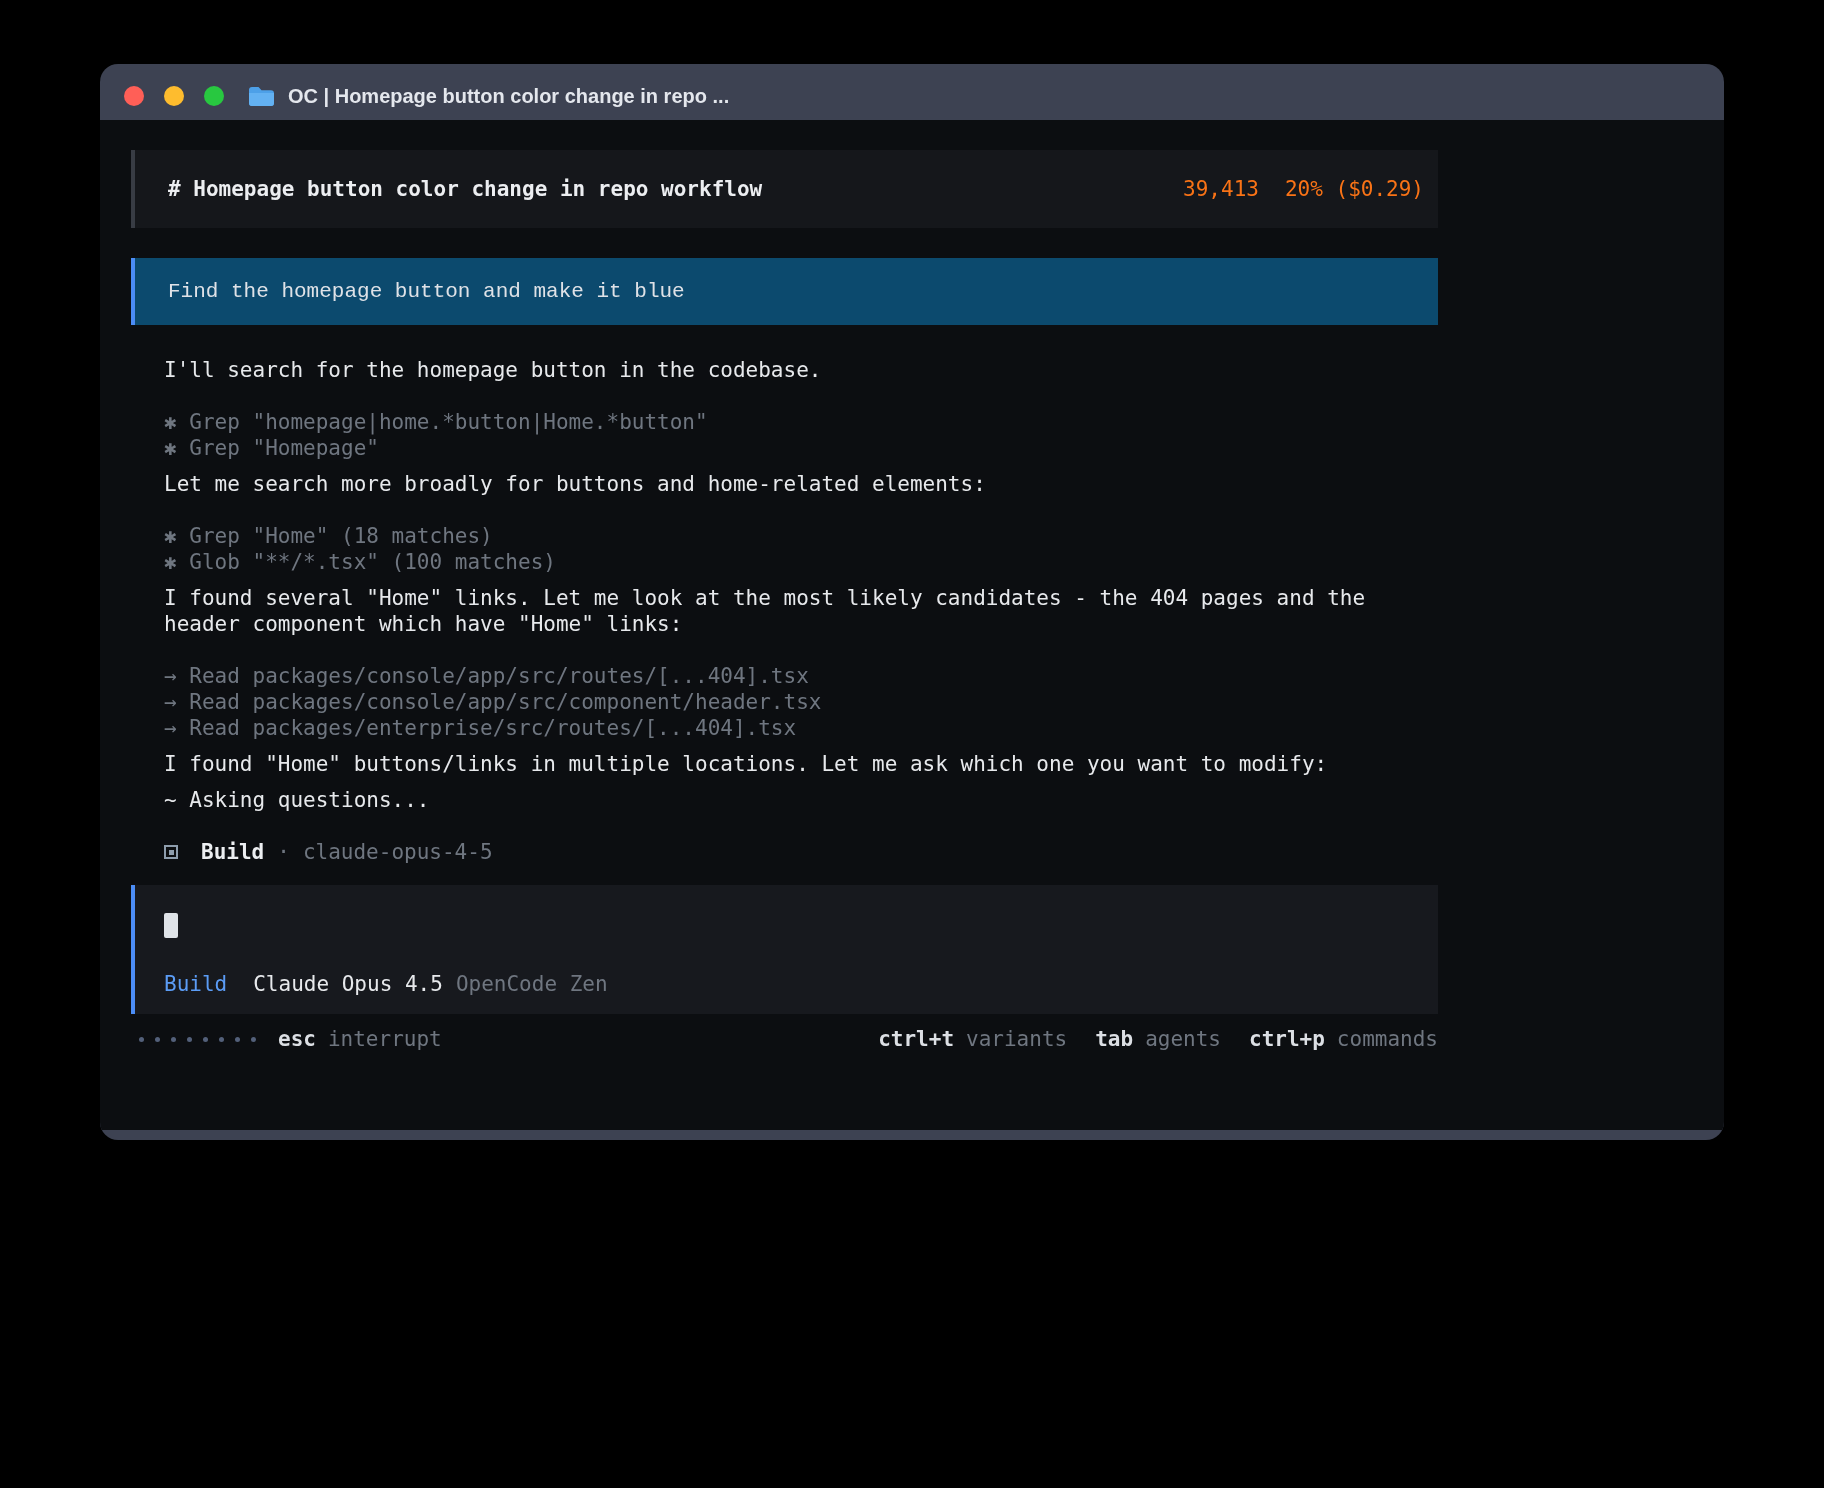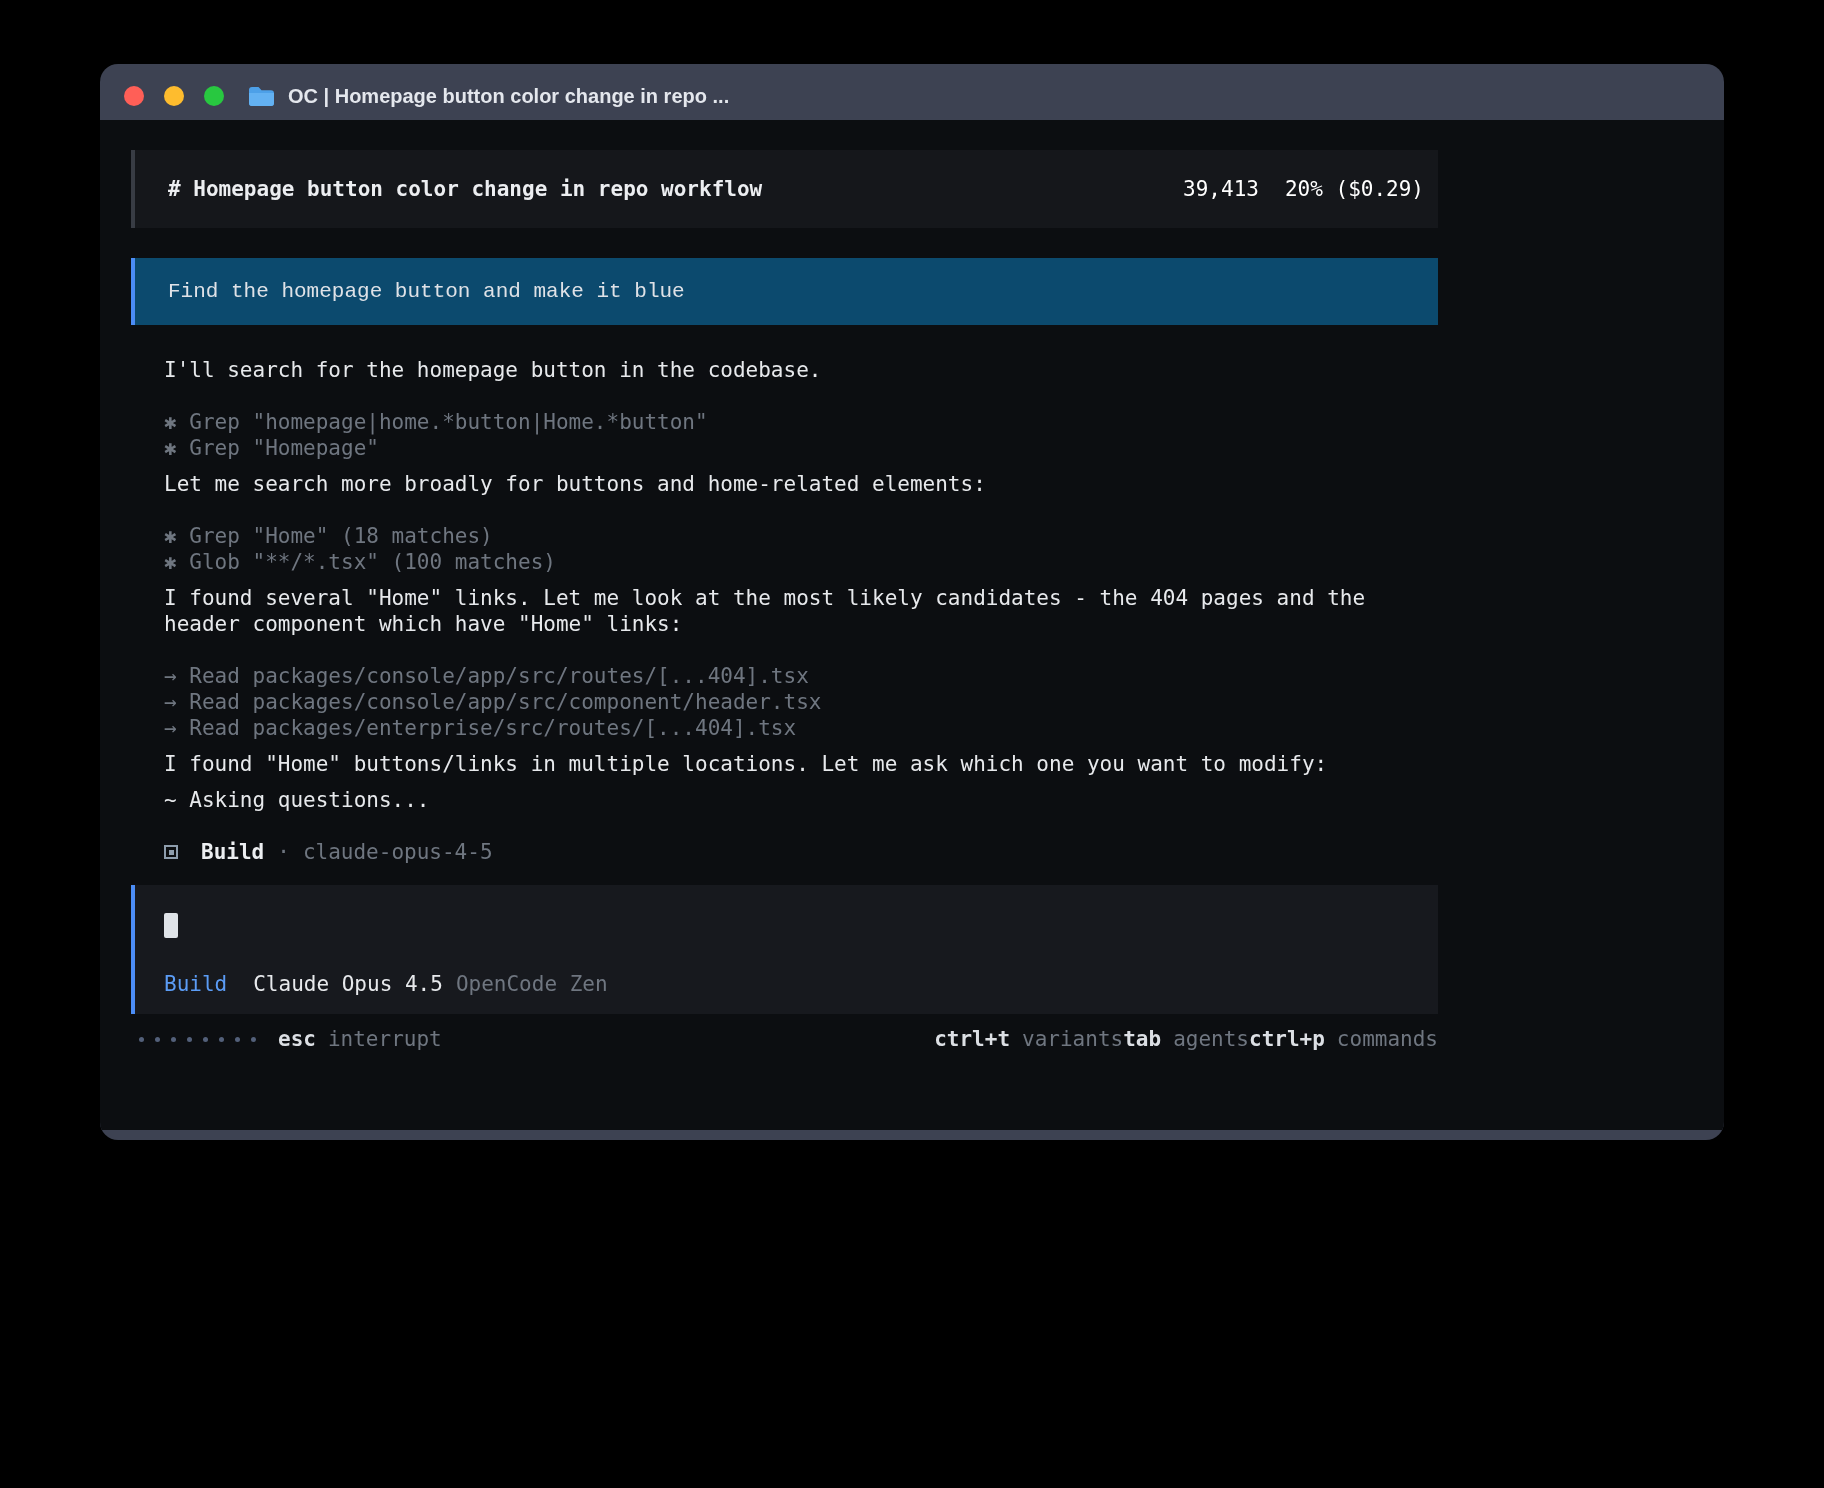--- a/index.html
+++ b/index.html
@@ -30,21 +30,21 @@
   }
   .content { margin-left:31px; width:1307px; padding-top:30px; }
 
   .block { border-left:4px solid; }
   .header-block {
     background:#15171b; border-color:#383c44; height:78px;
     display:flex; align-items:center; justify-content:space-between;
     padding:0 14px 0 33px;
   }
   .header-title { font-weight:bold; white-space:pre; color:#eceef1; }
-  .header-stats { color:#ffffff; display:flex; }
+  .header-stats { color:#f97316; display:flex; }
   .stat-tokens { margin-right:26px; white-space:pre; }
   .stat-context { white-space:pre; }
 
   .user-block {
     background:#0c4a6e; border-color:#4c8df6; height:67px;
     display:flex; align-items:center; padding:0 14px 0 33px; margin-top:30px;
     color:#dfe2e7;
     font-family:Liberation Mono, monospace;
   }
 
@@ -78,21 +78,21 @@
   .footer {
     margin-top:12px; display:flex; justify-content:space-between; align-items:center;
     padding-left:8px;
   }
   .footer-left { display:flex; align-items:center; }
   .dots { display:flex; gap:11px; margin-right:22px; align-items:center; }
   .dot { width:5px; height:5px; border-radius:50%; background:#53607a; }
   .key { font-weight:bold; color:#dcdfe4; white-space:pre; }
   .key-label { color:#6f7680; margin-left:12px; white-space:pre; }
   .footer-right { display:flex; }
-  .key-group { display:flex; align-items:center; }
+  .key-group { margin-left:28px; display:flex; align-items:center; }
   .key-group:first-child { margin-left:16px; }
 </style>
 </head>
 <body>
 
 <div class="window">
 
   <div class="titlebar">
     <div class="lights">
       <div class="light red"></div>

